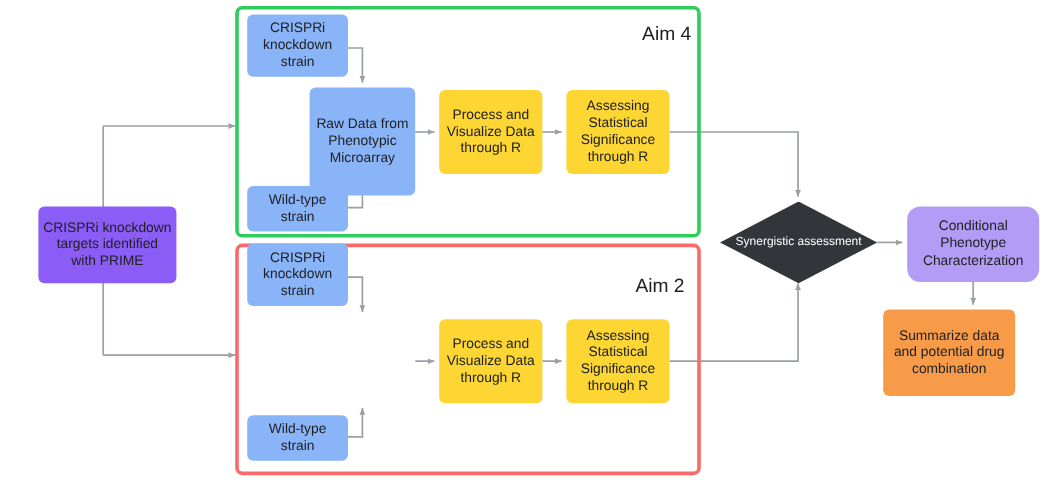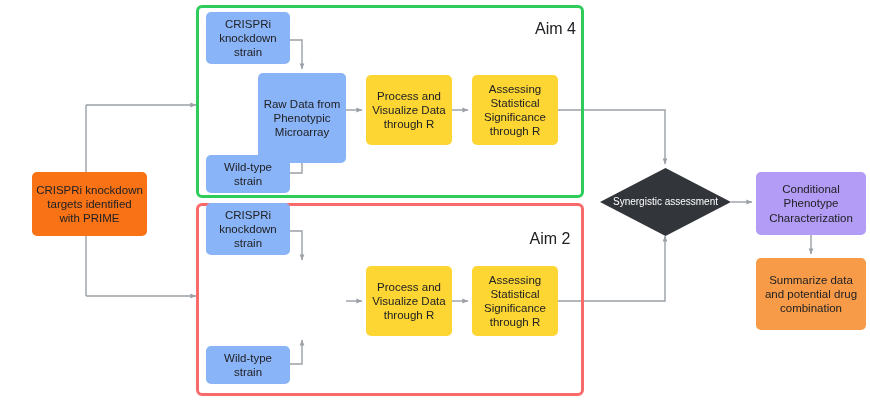--- a/index.html
+++ b/index.html
@@ -2,22 +2,22 @@
 <html><head>
 <meta charset="utf-8">
 <style>
   html,body{margin:0;padding:0;background:#ffffff;}
   body{font-family:"Liberation Sans","DejaVu Sans",sans-serif;}
   #canvas{position:relative;width:870px;height:408px;background:#ffffff;overflow:hidden;}
   .node{position:absolute;box-sizing:border-box;display:flex;align-items:center;justify-content:center;text-align:center;border-radius:5px;color:#202124;line-height:1.22;}
   .node span{display:block;padding:0 4px;}
   .blue{background:#8ab4f8;font-size:11.5px;}
   .yellow{background:#fdd633;font-size:11.5px;}
-  .pink{background:#f97316;font-size:11.5px;}
-  .purple{background:#b39cf5;font-size:11.5px;}
+  .pink{background:#8b5cf6;font-size:11.5px;}
+  .purple{background:#b39cf5;font-size:11.5px;border-radius:11px;}
   .orange{background:#f89b48;font-size:11.5px;}
   .group{position:absolute;box-sizing:border-box;border-radius:6px;background:transparent;}
   .group-green{border:3px solid #2ecc5b;}
   .group-red{border:3px solid #fb6a6a;}
   .group-label{position:absolute;font-size:16px;color:#202124;}
   .diamond{position:absolute;}
   .diamond .dshape{position:absolute;inset:0;background:#32353a;clip-path:polygon(50% 0,100% 50%,50% 100%,0 50%);}
   .diamond .dtext{position:absolute;inset:0;display:flex;align-items:center;justify-content:center;text-align:center;color:#ffffff;font-size:10px;line-height:1.25;}
   svg.wires{position:absolute;left:0;top:0;width:870px;height:408px;overflow:visible;}
   .wire{fill:none;stroke:#9aa0a6;stroke-width:1.4;}
@@ -94,17 +94,17 @@
   </div>
 
   <div class="diamond" style="left:600px;top:168px;width:131px;height:68px;">
     <div class="dshape"></div>
     <div class="dtext">Synergistic assessment</div>
   </div>
 
   <div class="node purple" style="left:756px;top:172px;width:110px;height:63px;">
     <span>Conditional Phenotype Characterization</span>
   </div>
-  <div class="node orange" style="left:756px;top:258px;width:110px;height:72px;">
+  <div class="node orange" style="left:736px;top:258px;width:110px;height:72px;">
     <span>Summarize data and potential drug combination</span>
   </div>
 
 </div>
 
 </body></html>

